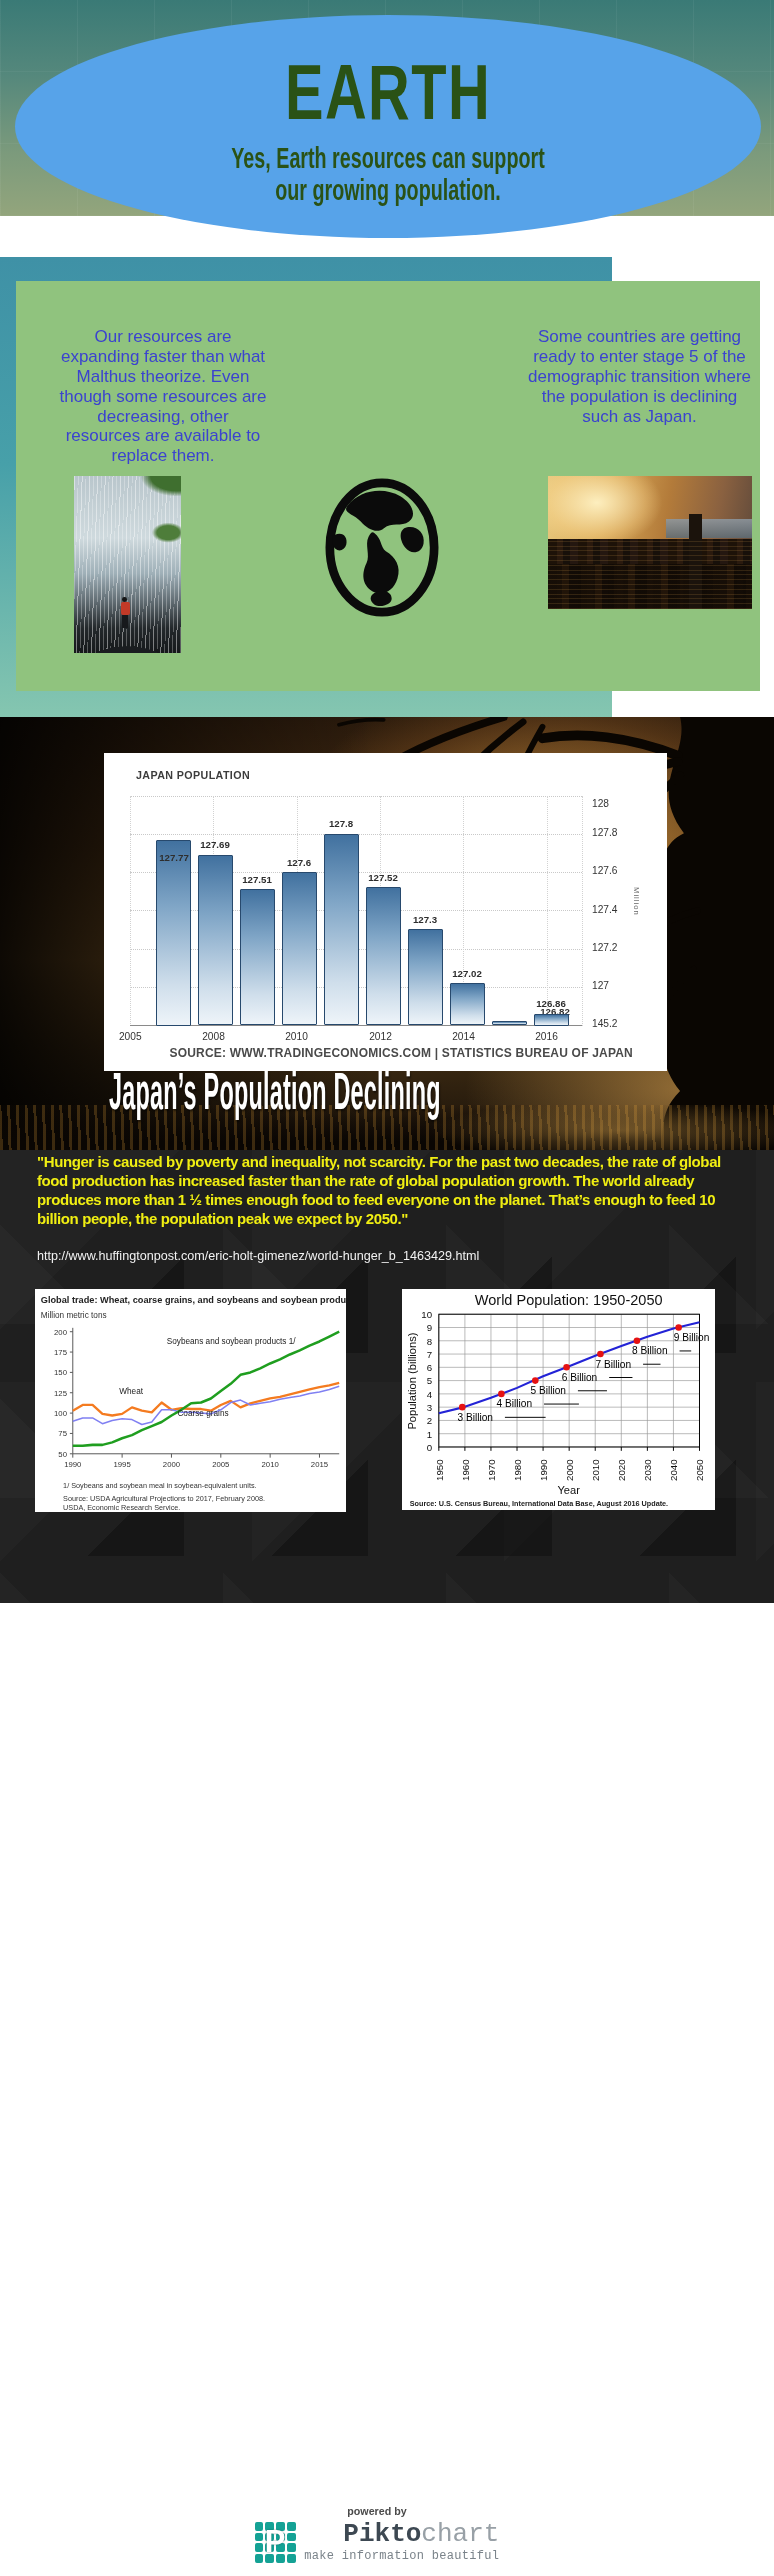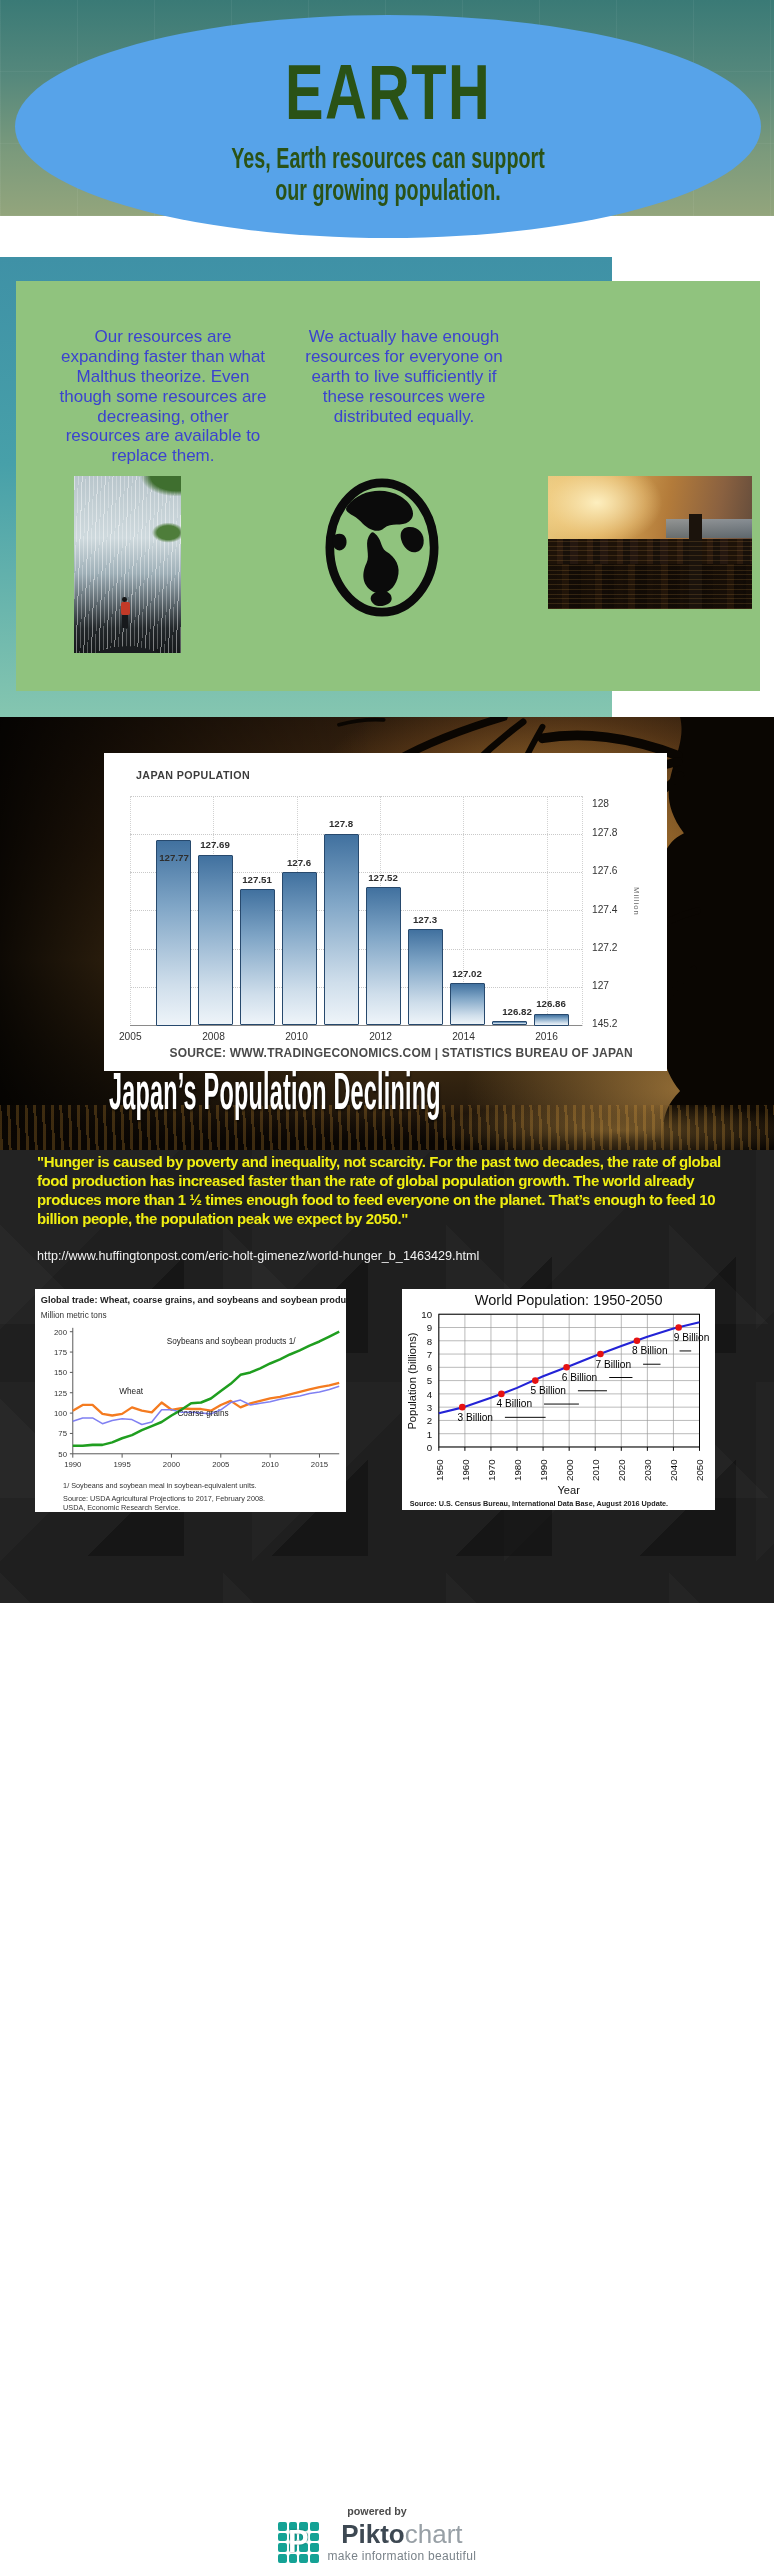--- a/index.html
+++ b/index.html
@@ -119,21 +119,21 @@
   
   .sec-white{position:absolute;left:0;top:1604px;width:754px;height:972px;background:#fff;}
   .footer{position:absolute;left:0;right:0;top:901px;text-align:center;}
   .powered{font-size:10.7px;font-weight:700;color:#4a4a4a;margin-bottom:4.8px;}
   .brandrow{display:flex;align-items:center;justify-content:center;gap:8.7px;}
   .picto-icon{position:relative;width:41px;height:41px;display:grid;
     grid-template-columns:repeat(4,1fr);grid-template-rows:repeat(4,1fr);gap:1.9px;}
   .picto-icon i{background:#14a295;border-radius:1.9px;}
   .picto-icon .p{position:absolute;left:0;top:-1px;width:100%;height:100%;color:#fff;
     font-size:31px;font-weight:700;line-height:41px;text-shadow:0 0 1.9px rgba(20,60,56,.6);}
-  .brandtext{text-align:center;}
+  .brandtext{text-align:right;font-family:Liberation Mono, monospace;}
   .brand{font-size:26px;line-height:25px;}
   .brand .b1{font-weight:700;color:#3d4852;}
   .brand .b2{font-weight:400;color:#98a0a6;}
   .tagline{font-size:12px;color:#7a838a;letter-spacing:0.3px;margin-top:1.9px;}
 </style>
 </head>
 <body>
 
 <div class="page">
 
@@ -141,21 +141,21 @@
     <div class="grid-overlay"></div>
     <div class="ellipse">
       <h1>EARTH</h1>
       <p class="sub"><span>Yes, Earth resources can support</span><br><span>our growing population.</span></p>
     </div>
   </section>
 
   <section class="sec-teal">
     <div class="green-box">
       <p class="col-text col-1">Our resources are expanding faster than what Malthus theorize. Even though some resources are decreasing, other resources are available to replace them.</p>
-      <p class="col-text col-2">We actually have enough resources for everyone on earth to live sufficiently if these resources were distributed equally.</p>
+      <p class="col-text col-3">Some countries are getting ready to enter stage 5 of the demographic transition where the population is declining such as Japan.</p>
 
       <div class="waterfall">
         <div class="streaks"></div>
         <div class="foliage"></div>
         <div class="rock"></div>
         <div class="person">
           <div class="head"></div>
             <div class="body"></div>
             <div class="legs"></div>
         </div>
@@ -240,21 +240,21 @@
           <div class="jval" style="left: 170px; top: 104px;">127.6</div>
           <div class="jbar" style="left: 220px; top: 81px; height: 191px;"></div>
           <div class="jval" style="left: 212px; top: 65px;">127.8</div>
           <div class="jbar" style="left: 262px; top: 134px; height: 138px;"></div>
           <div class="jval" style="left: 254px; top: 119px;">127.52</div>
           <div class="jbar" style="left: 304px; top: 176px; height: 96px;"></div>
           <div class="jval" style="left: 296px; top: 161px;">127.3</div>
           <div class="jbar" style="left: 346px; top: 230px; height: 42px;"></div>
           <div class="jval" style="left: 338px; top: 215px;">127.02</div>
           <div class="jbar" style="left: 388px; top: 268px; height: 3.8px;"></div>
-          <div class="jval" style="left: 388px; top: 253px;">126.82</div>
+          <div class="jval" style="left: 380px; top: 253px; padding-left: 46px;">126.82</div>
           <div class="jbar" style="left: 430px; top: 261px; height: 11.5px;"></div>
           <div class="jval" style="left: 422px; top: 245px;">126.86</div>
         </div>
       <div class="jylabel">Million</div>
       <div class="jsource">SOURCE: WWW.TRADINGECONOMICS.COM | STATISTICS BUREAU OF JAPAN</div>
     </div>
     <h2 class="jcaption">Japan’s Population Declining</h2>
   </section>
 
   <section class="sec-dark">

